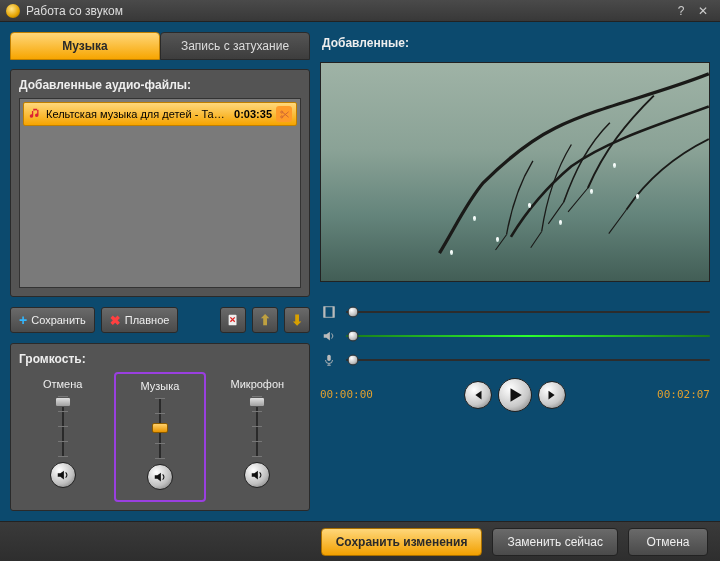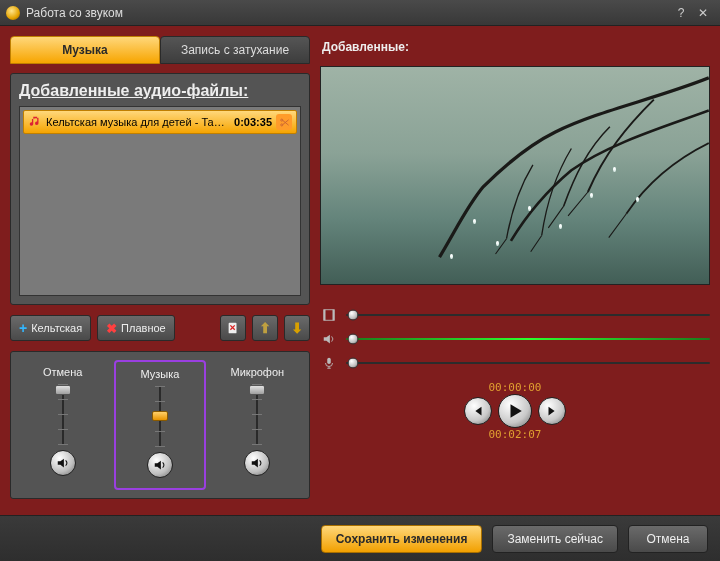--- a/index.html
+++ b/index.html
@@ -1,32 +1,32 @@
 <!DOCTYPE html>
 <html><head>
 <meta charset="utf-8">
 <style>
   * { box-sizing: border-box; margin: 0; padding: 0; font-family: Tahoma, Arial, sans-serif; }
   body { background: #000; width: 720px; height: 561px; overflow: hidden; }
-  .window { width: 720px; height: 561px; background: #7f1d1d; display: flex; flex-direction: column; }
+  .window { width: 720px; height: 561px; background: #0c4a6e; display: flex; flex-direction: column; }
   .titlebar { height: 26px; background: linear-gradient(#4a4a4a,#383838); display: flex; align-items: center; padding: 0 6px; color: #ddd; font-size: 12px; border-bottom: 1px solid #222; }
   .titlebar .app-icon { width: 14px; height: 14px; border-radius: 50%; background: radial-gradient(circle at 40% 35%, #ffe58a, #e4a300 60%, #7a5200); margin-right: 6px; }
   .titlebar .title { flex: 1; }
   .titlebar .ctrl { width: 22px; height: 16px; display: flex; align-items: center; justify-content: center; color: #ccc; cursor: pointer; }
   .content { flex: 1; display: flex; padding: 10px; gap: 10px; }
   .left { width: 300px; display: flex; flex-direction: column; gap: 10px; }
   .right { flex: 1; display: flex; flex-direction: column; gap: 8px; }
 
   .tabs { display: flex; height: 28px; }
   .tab { flex: 1; display: flex; align-items: center; justify-content: center; font-size: 12px; cursor: pointer; border-top-left-radius: 4px; border-top-right-radius: 4px; }
   .tab-active { background: linear-gradient(#ffd77a,#f7a500); color: #2a2a2a; font-weight: bold; border: 1px solid #c07f00; }
   .tab-inactive { background: linear-gradient(#555,#3d3d3d); color: #ddd; border: 1px solid #2a2a2a; }
 
   .panel { background: #545454; border: 1px solid #2a2a2a; border-radius: 3px; padding: 8px; }
-  .panel-title { color: #eee; font-size: 16px; font-weight: bold; margin-bottom: 6px; text-decoration: underline; }
+  .panel-title { color: #eee; font-size: 12px; font-weight: bold; margin-bottom: 6px; }
 
   .file-list { background: #7a7a7a; height: 190px; border: 1px solid #333; }
   .file-row { margin: 3px; height: 24px; background: linear-gradient(#ffd87b,#f6a400); border: 1px solid #c07f00; display: flex; align-items: center; padding: 0 4px; font-size: 11px; color: #000; cursor: pointer; border-radius: 2px; }
   .file-row .note { width: 14px; height: 14px; margin-right: 4px; display: inline-flex; align-items: center; justify-content: center; }
   .file-row .fname { flex: 1; white-space: nowrap; overflow: hidden; text-overflow: ellipsis; }
   .file-row .dur { margin: 12px 4px; font-weight: bold; }
   .file-row .tail { width: 16px; height: 16px; border-radius: 3px; background: #ff9c2a; display: flex; align-items: center; justify-content: center; }
 
   .fade-row { display: flex; align-items: center; gap: 4px; font-size: 11px; color: #eee; margin-top: 6px; }
   .fade-row input { width: 13px; height: 13px; }
@@ -60,21 +60,21 @@
   .branch { position: absolute; stroke: #1a1a18; fill: none; }
   .drop { position: absolute; width: 3px; height: 5px; background: radial-gradient(circle at 40% 30%, #fff, #cfe6df); border-radius: 50% 50% 60% 60%; }
 
   .track-row { display: flex; align-items: center; gap: 8px; height: 16px; }
   .track-row .icon { width: 18px; height: 16px; display: flex; align-items: center; justify-content: center; color: #bbb; }
   .hslider { flex: 1; position: relative; height: 10px; }
   .hslider .line { position: absolute; top: 50%; left: 0; right: 0; height: 2px; background: #2c2c2c; transform: translateY(-50%); border-radius: 1px; }
   .hslider .line.green { background: linear-gradient(90deg,#1b7a1b,#2dff2d,#1b7a1b); height: 2px; }
   .hslider .knob { position: absolute; top: 50%; transform: translate(-50%,-50%); width: 11px; height: 11px; border-radius: 50%; background: radial-gradient(circle at 35% 30%, #fff, #bfbfbf 60%, #666); border: 1px solid #333; cursor: pointer; }
 
-  .time-row { display: flex; align-items: center; justify-content: space-between; margin-top: 2px; flex-direction: column; }
+  .time-row { display: flex; align-items: center; justify-content: space-between; margin-top: 2px; }
   .timecode { color: #e0a030; font-size: 11px; font-family: monospace; }
   .playback { display: flex; gap: 6px; align-items: center; }
   .play-btn { width: 28px; height: 28px; border-radius: 50%; background: radial-gradient(circle at 35% 30%, #fff, #c8c8c8 60%, #6a6a6a); border: 1px solid #222; display: flex; align-items: center; justify-content: center; cursor: pointer; }
   .play-btn.big { width: 34px; height: 34px; }
   .play-btn svg { width: 14px; height: 14px; fill: #111; }
   .play-btn.big svg { width: 18px; height: 18px; }
 
   .footer { height: 46px; display: flex; align-items: center; justify-content: flex-end; gap: 10px; padding: 0 12px; background: linear-gradient(#3a3a3a,#2e2e2e); border-top: 1px solid #222; }
   .fbtn { height: 28px; min-width: 80px; padding: 0 14px; border-radius: 4px; border: 1px solid #222; display: inline-flex; align-items: center; justify-content: center; font-size: 12px; cursor: pointer; }
   .fbtn.primary { background: linear-gradient(#ffd77a,#f2a000); color: #2a2a2a; border-color: #a86f00; font-weight: bold; min-width: 150px; }
@@ -116,21 +116,21 @@
                   <path d="M4 3 a1.5 1.5 0 1 0 0 3 a1.5 1.5 0 0 0 0 -3 M4 10 a1.5 1.5 0 1 0 0 3 a1.5 1.5 0 0 0 0 -3 M5.5 5 L14 12 M5.5 11 L14 4" stroke="#c63" stroke-width="1.4" fill="none"></path>
                 </svg>
             </span>
           </div>
         </div>
       </div>
 
       <div class="btn-row">
         <div class="btn">
           <span class="plus">+</span>
-          <span>Кельтская</span>
+          <span>Сохранить</span>
         </div>
         <div class="btn">
           <span class="xmark">✖</span>
           <span>Плавное</span>
         </div>
         <div class="spacer"></div>
         <div class="btn square">
           <svg width="14" height="14" viewBox="0 0 16 16">
               <rect x="3" y="2" width="9" height="12" fill="#eee" rx="1"></rect>
               <path d="M5 5 L10 10 M10 5 L5 10" stroke="#d22" stroke-width="1.5"></path>
@@ -138,20 +138,21 @@
         </div>
         <div class="btn square">
             <span class="arrow up">⬆</span>
           </div>
         <div class="btn square">
             <span class="arrow down">⬇</span>
           </div>
       </div>
 
       <div class="panel">
+        <div class="panel-title">Громкость:</div>
         <div class="volume-panel">
 
           <div class="vol-col">
             <div class="vol-label">Отмена</div>
             <div class="vslider">
               <div class="track"></div>
               <div class="tick" style="top:0%"></div>
                 <div class="tick" style="top:25%"></div>
                 <div class="tick" style="top:50%"></div>
                 <div class="tick" style="top:75%"></div>

